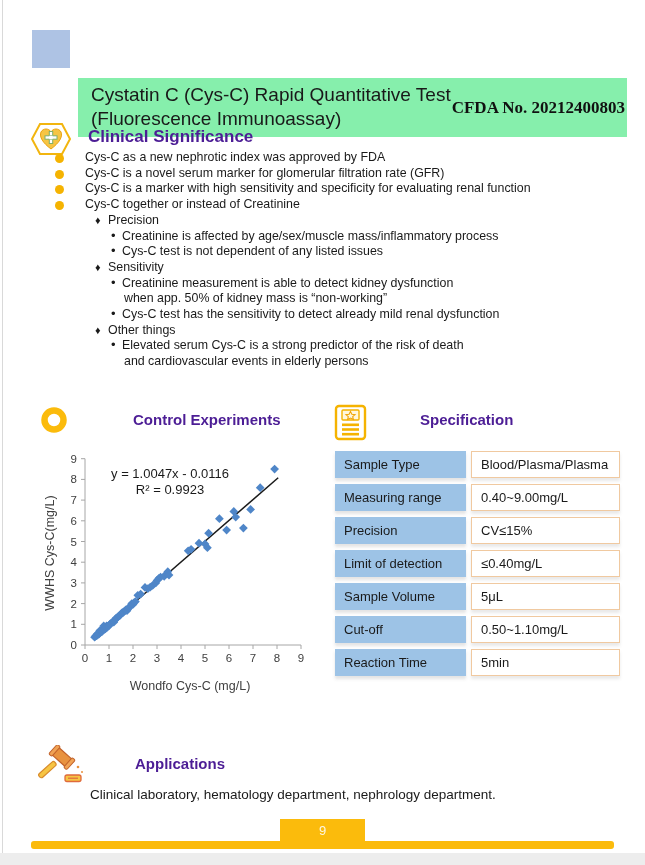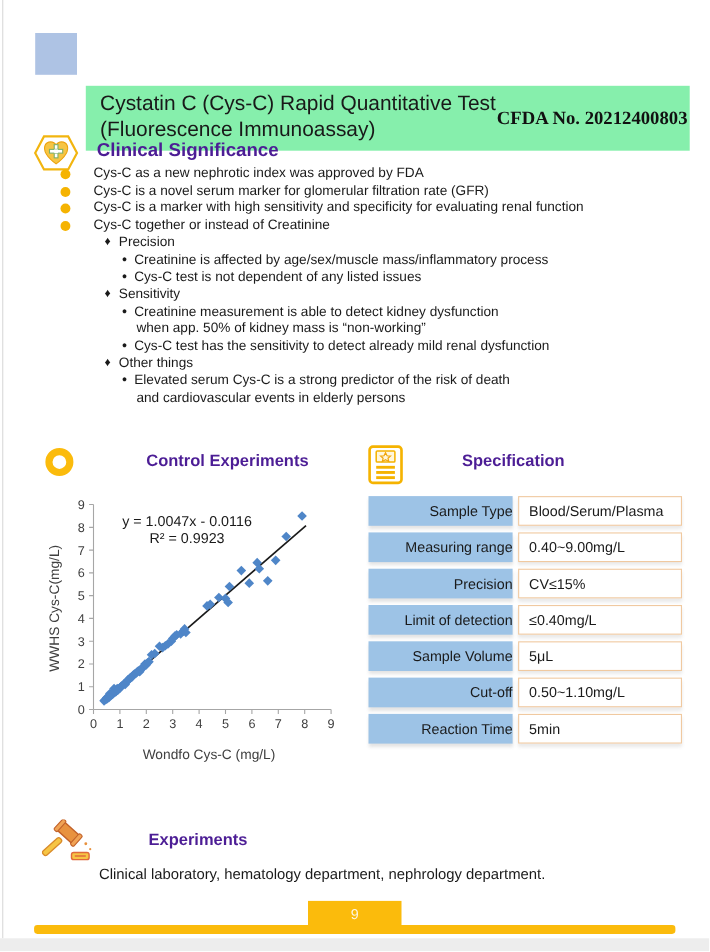--- a/index.html
+++ b/index.html
@@ -31,21 +31,21 @@
   .m-diamond { position:absolute; left:40px; top:0; font-size:11px; color:#1a1a1a; }
   .m-dot { position:absolute; left:56px; top:-1px; font-size:13px; color:#1a1a1a; }
 
   
   .chart-svg { position:absolute; left:42px; top:448px; }
 
   
   .spec-table { position:absolute; left:335px; top:451px; width:290px; }
   .spec-row { position:relative; height:33px; }
   .spec-label { position:absolute; left:0; top:0; width:131px; height:27px; background:#9dc3e6; color:#1a1a1a;
-                font-size:13px; line-height:27px; padding-left:9px; box-shadow:0 3px 3px rgba(100,100,100,0.18);text-align:right; }
+                font-size:13px; line-height:27px; padding-left:9px; box-shadow:0 3px 3px rgba(100,100,100,0.18); }
   .spec-value { position:absolute; left:136px; top:0; width:149px; height:27px; background:#fff;
                 border:1px solid #f0c9a0; font-size:13px; line-height:25px; padding-left:9px; color:#1a1a1a;
                 box-shadow:0 3px 3px rgba(100,100,100,0.14); }
 
   
   .apps-body { position:absolute; left:90px; top:787px; font-size:13.5px; color:#1a1a1a; }
 
   
   .footer-tab { position:absolute; left:280px; top:819px; width:85px; height:23px; background:#fbbb0c;
                 color:#fdf6e3; font-size:13px; text-align:center; line-height:23px; }
@@ -223,21 +223,21 @@
     <rect x="8" y="6" width="17" height="10" rx="1" fill="#fff7dd" stroke="#f5b301" stroke-width="1.4"></rect>
     <polygon points="16.5,7.5 17.9,10.3 21,10.6 18.7,12.6 19.4,15.5 16.5,14 13.6,15.5 14.3,12.6 12,10.6 15.1,10.3" fill="none" stroke="#f0a50a" stroke-width="1.1"></polygon>
     <rect x="8" y="19.5" width="17" height="2.6" fill="#f5b301"></rect>
     <rect x="8" y="24.2" width="17" height="2.6" fill="#f5b301"></rect>
     <rect x="8" y="28.9" width="17" height="2.6" fill="#f5b301"></rect>
   </svg>
   <div class="sec-heading h-med" style="left:372px; top:411px;">Specification</div>
   <div class="spec-table" id="spec-table">
       <div class="spec-row">
         <div class="spec-label">Sample Type</div>
-        <div class="spec-value">Blood/Serum/Plasma</div>
+        <div class="spec-value">Blood/Plasma/Plasma</div>
       </div>
       <div class="spec-row">
         <div class="spec-label">Measuring range</div>
         <div class="spec-value">0.40~9.00mg/L</div>
       </div>
       <div class="spec-row">
         <div class="spec-label">Precision</div>
         <div class="spec-value">CV≤15%</div>
       </div>
       <div class="spec-row">
@@ -263,19 +263,19 @@
       <rect x="14" y="7" width="20" height="10" rx="2" fill="#e8923f" stroke="#c2622a" stroke-width="1.3"></rect>
       <rect x="12" y="5.5" width="4" height="13" rx="1.5" fill="#f0a355" stroke="#c2622a" stroke-width="1"></rect>
       <rect x="32" y="5.5" width="4" height="13" rx="1.5" fill="#f0a355" stroke="#c2622a" stroke-width="1"></rect>
     </g>
     <rect x="-1" y="22.5" width="21" height="5" rx="2" transform="rotate(-42 9 25)" fill="#f6c544" stroke="#d98b2b" stroke-width="1.2"></rect>
     <rect x="27" y="30" width="16" height="6.5" rx="2" fill="#f6c544" stroke="#e06a3b" stroke-width="1.3"></rect>
     <line x1="30" y1="33.2" x2="40" y2="33.2" stroke="#e06a3b" stroke-width="1.2"></line>
     <circle cx="40" cy="22" r="1.3" fill="#e8923f"></circle>
     <circle cx="44" cy="27" r="1" fill="#e8923f"></circle>
   </svg>
-  <div class="sec-heading h-med" style="left:87px; top:755px;">Experiments</div>
+  <div class="sec-heading h-med" style="left:87px; top:755px;">Applications</div>
   <div class="apps-body">Clinical laboratory, hematology department, nephrology department.</div>
 
   <div class="footer-tab">9</div>
   <div class="footer-bar"></div>
   <div class="page-bottom-strip"></div>
 </div>
 
 </body></html>

